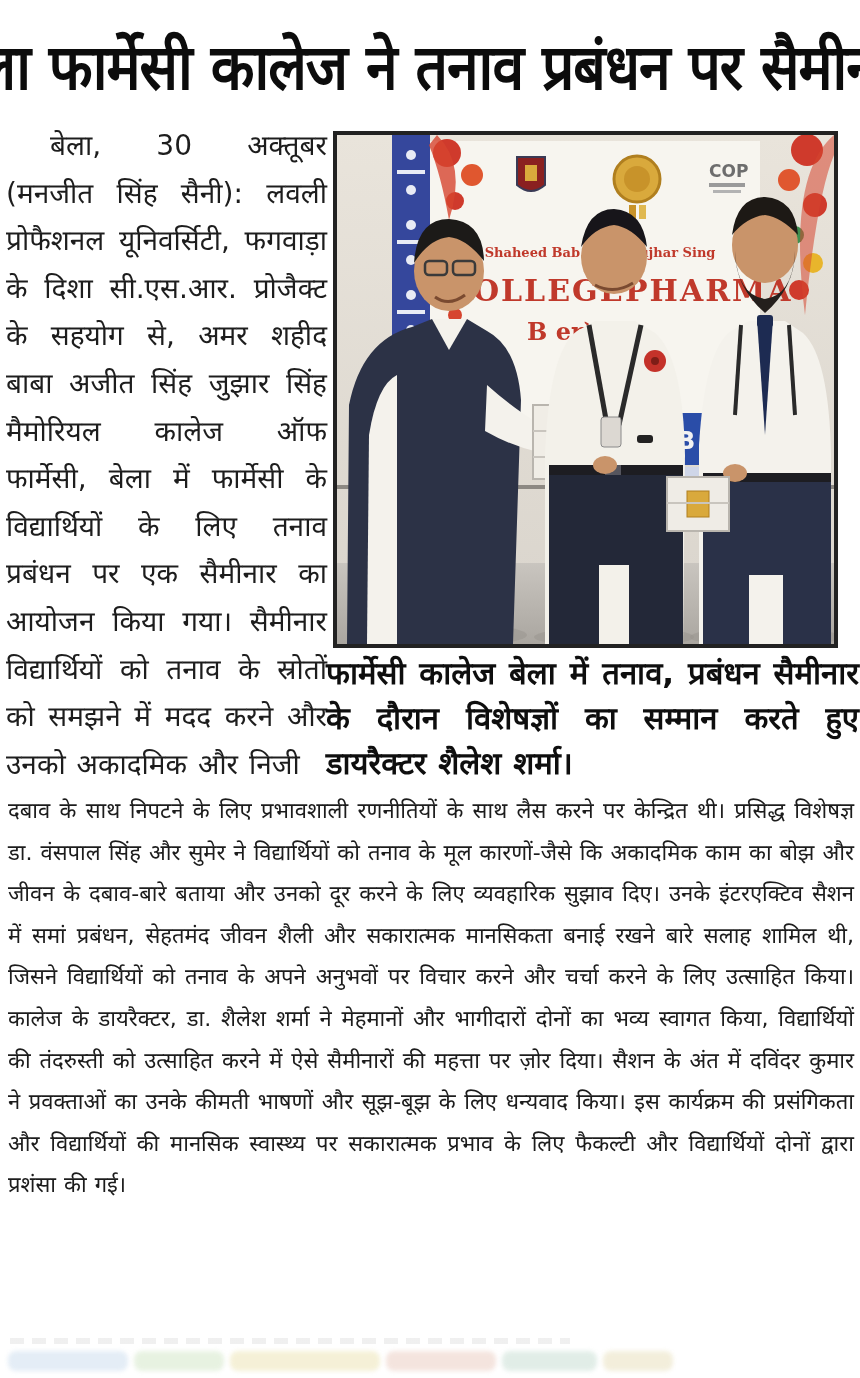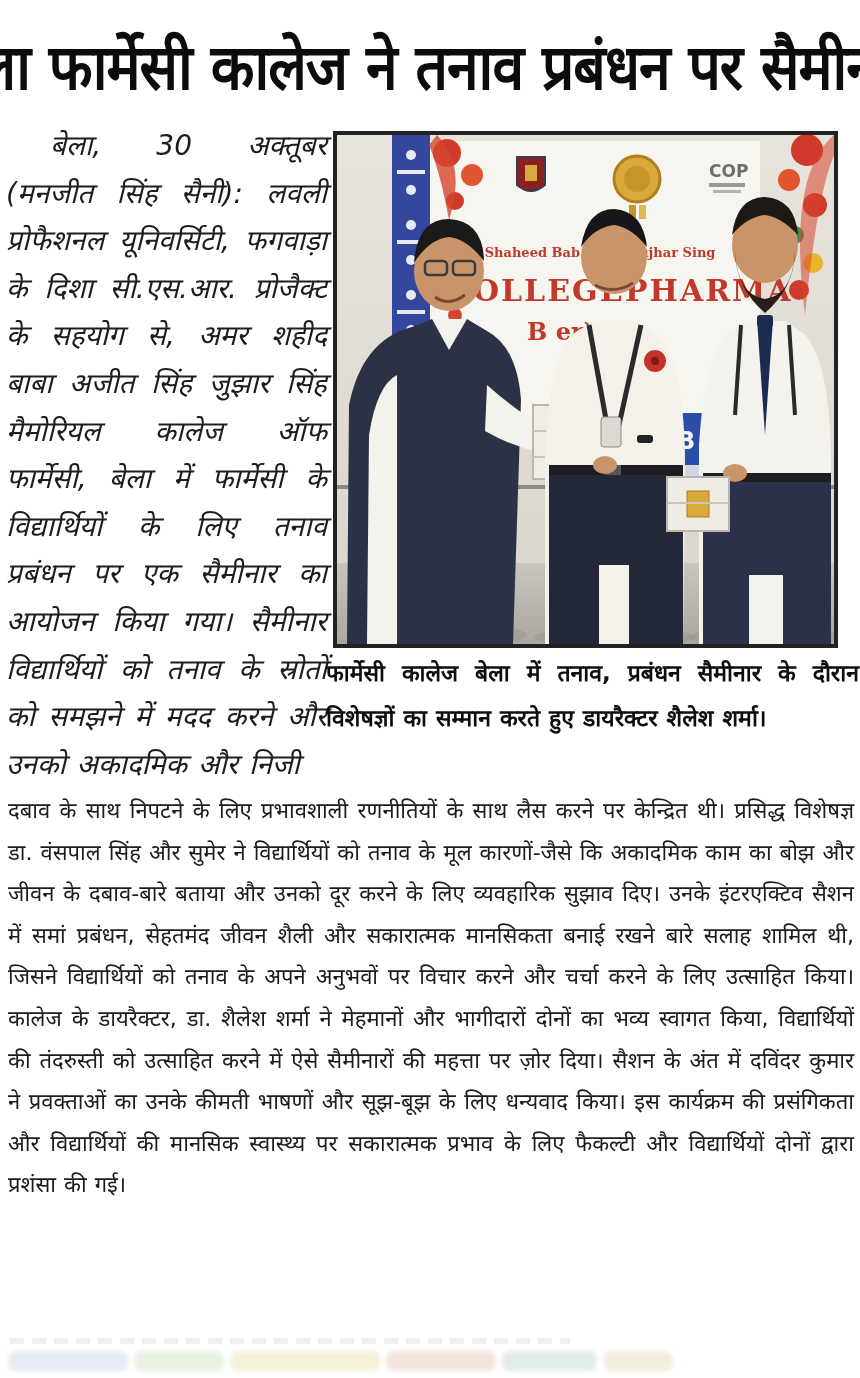--- a/index.html
+++ b/index.html
@@ -13,30 +13,30 @@
   .headline {
     position:absolute; top:8px; left:0; width:860px; height:104px;
     display:flex; align-items:center; justify-content:center;
     font-size:57px; font-weight:bold; letter-spacing:-1px;
     white-space:nowrap; color:#0c0c0c; transform:scaleY(1.10);
     transform-origin:center top;
   }
   .left-col {
     position:absolute; top:122px; left:6px; width:321px;
     font-size:28px; line-height:47.6px; text-align:justify;
-    text-indent:44px; word-spacing:2px; color:#1d1d1d;font-style:italic;
+    text-indent:44px; word-spacing:2px; color:#1d1d1d;
   }
   .photo {
     position:absolute; top:131px; left:333px; width:505px; height:517px;
     border:4px solid #222222; box-sizing:border-box; background:#fca5a5;
   }
   .photo svg { display:block; width:100%; height:100%; }
   .caption {
     position:absolute; top:651px; left:326px; width:533px;
-    font-size:23px; font-weight:bold; line-height:45px;
+    font-size:31px; font-weight:bold; line-height:45px;
     text-align:justify; word-spacing:1px; color:#0e0e0e;
   }
   .body-text {
     position:absolute; top:790px; left:8px; width:846px;
     font-size:22px; line-height:41.6px; text-align:justify;
     word-spacing:1px; color:#1c1c1c;
   }
   .smudge-row {
     position:absolute; top:1348px; left:8px; width:760px; height:26px;
     display:flex; gap:6px; align-items:center; filter:blur(2px); opacity:.75;

